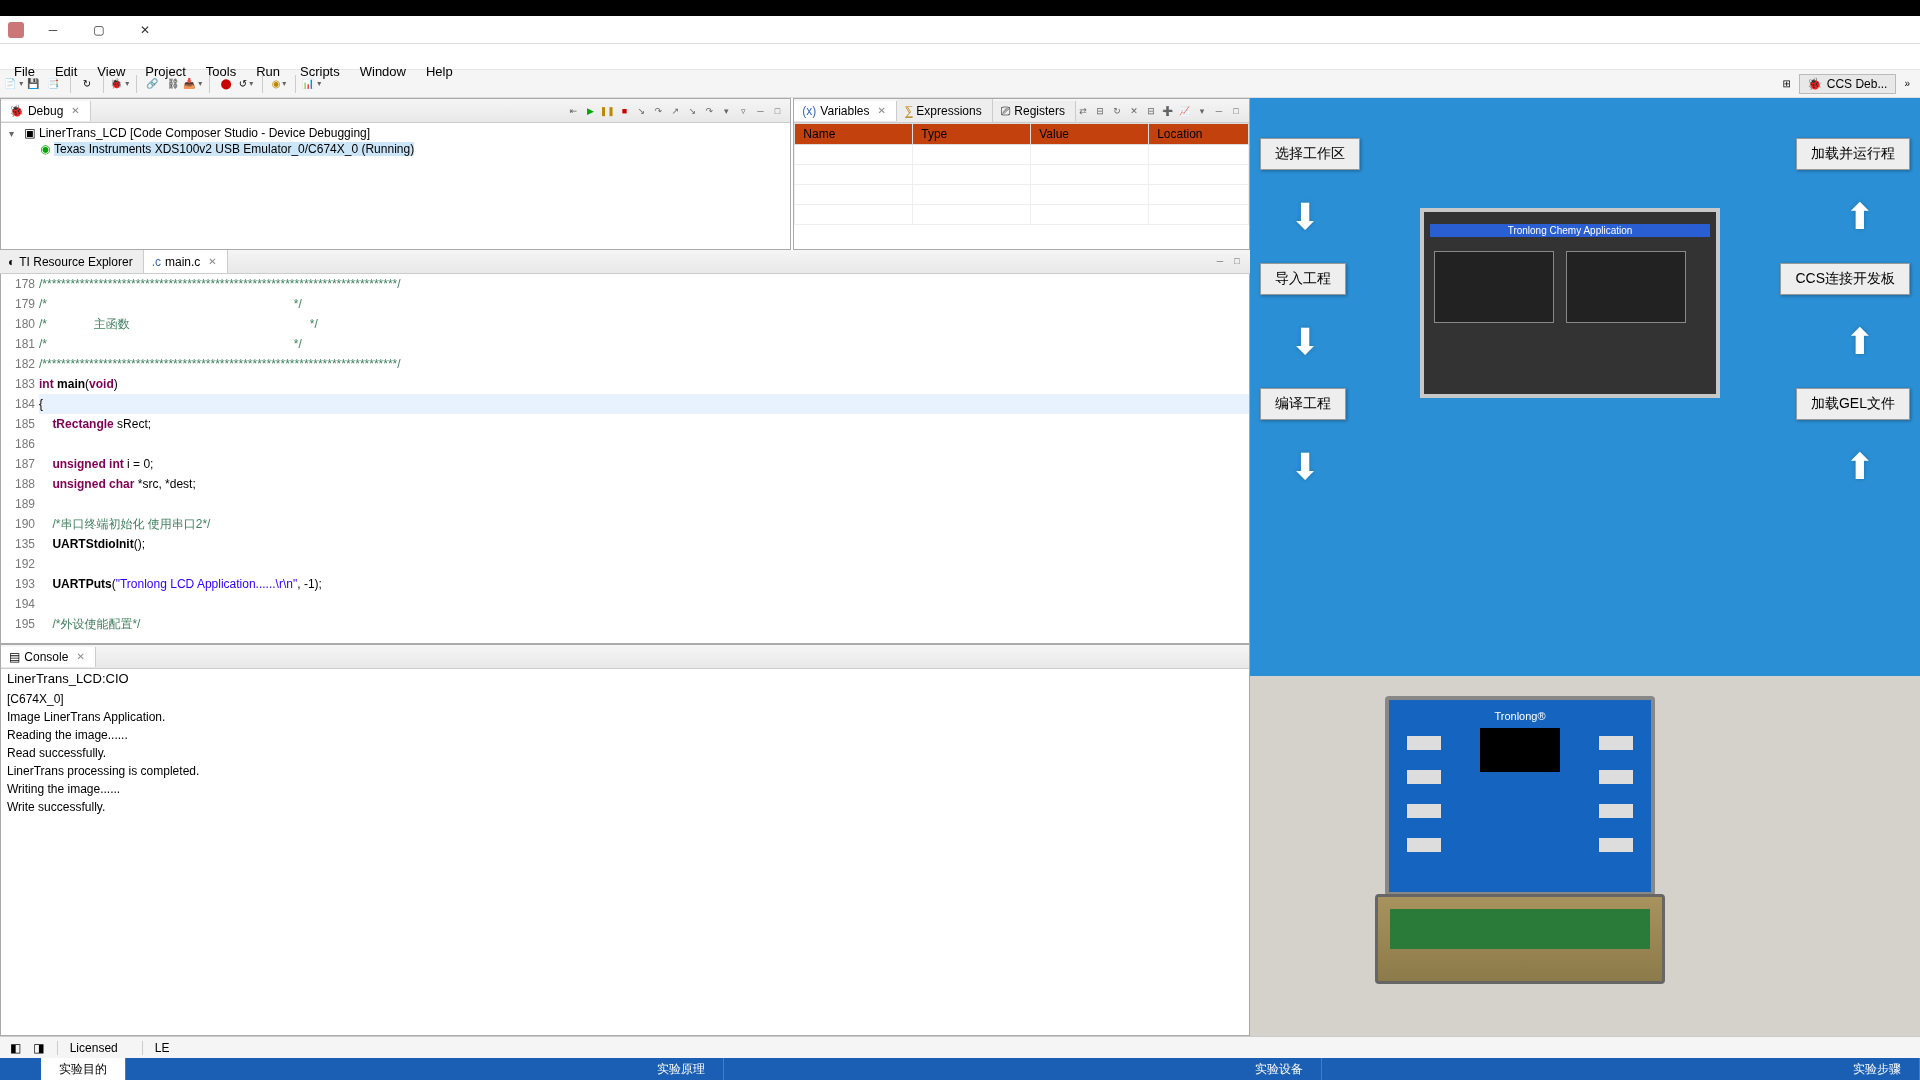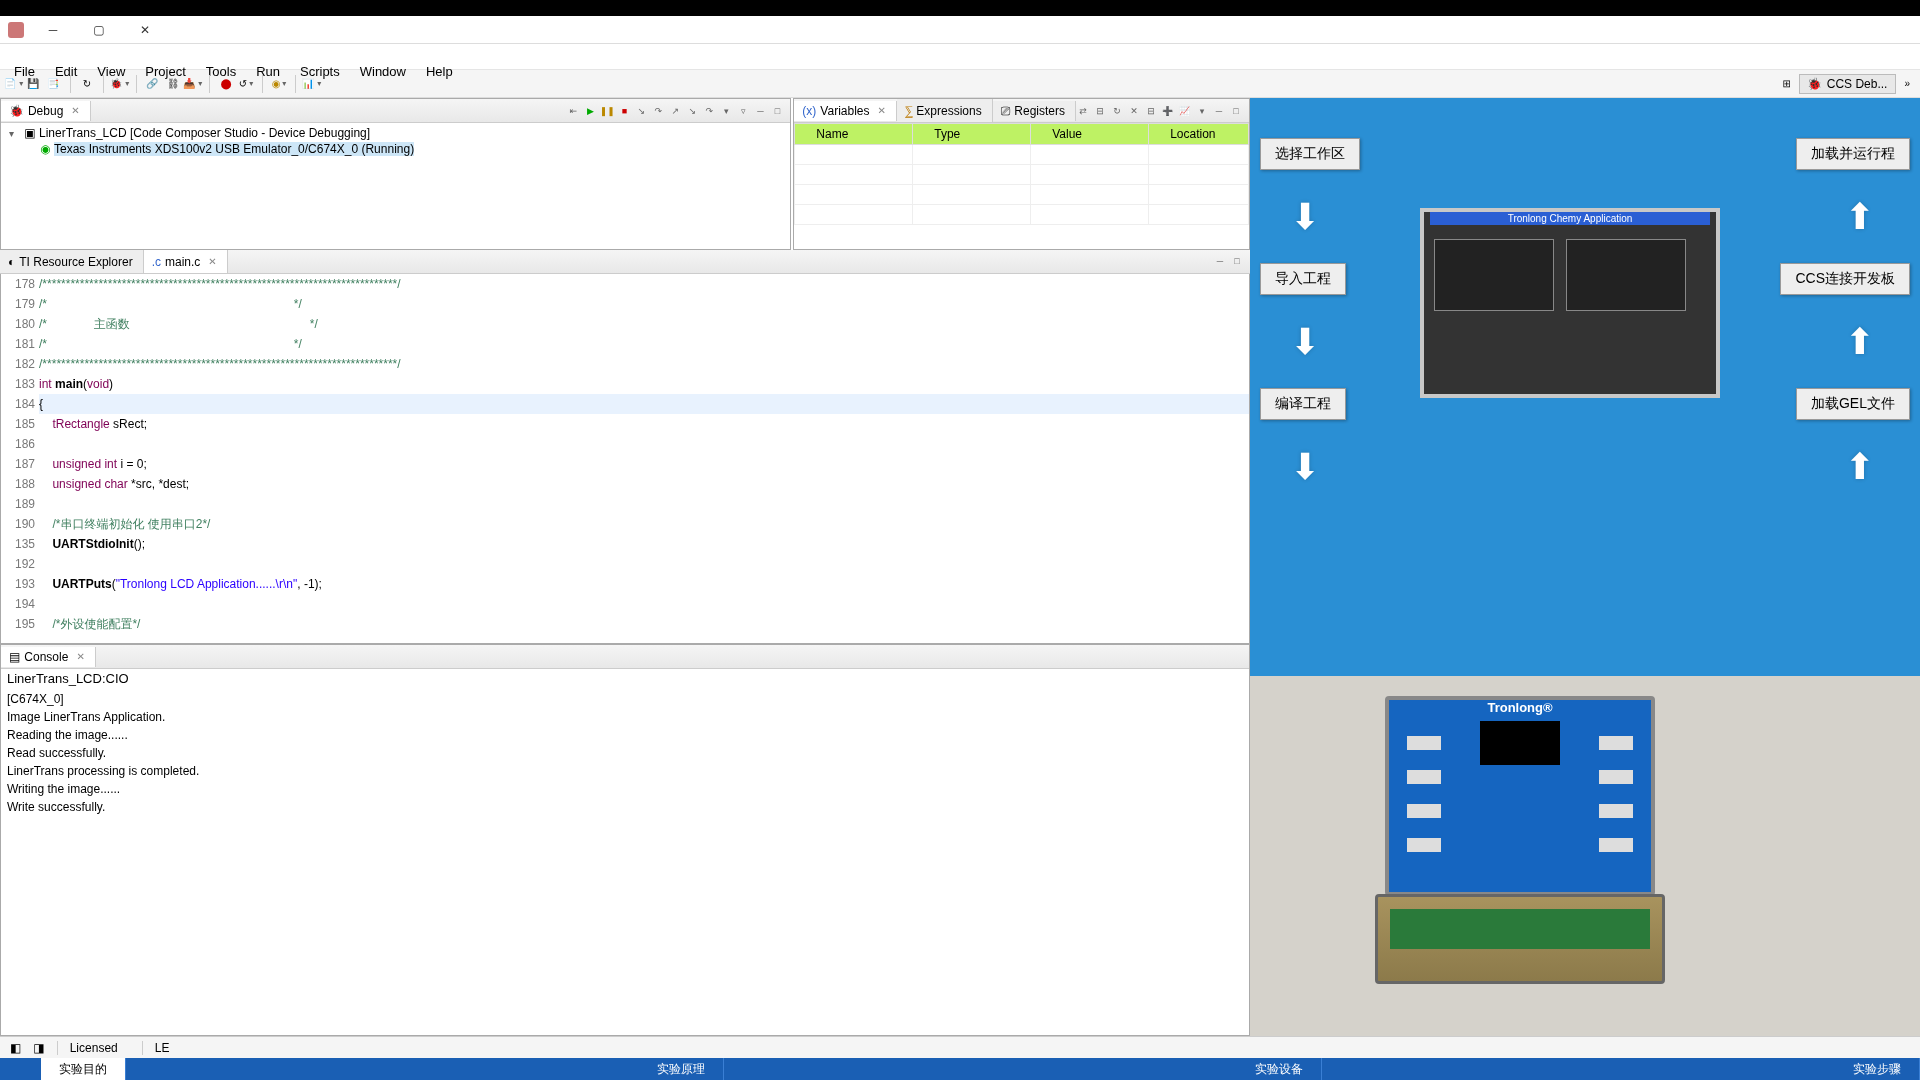--- a/index.html
+++ b/index.html
@@ -29,28 +29,28 @@
 .pane-toolbar { margin-left: auto; display: flex; gap: 3px; padding-right: 6px; }
 .pane-toolbar .btn { width: 14px; height: 14px; font-size: 9px; color: #666; display: flex; align-items: center; justify-content: center; }
 
 .debug-tree { padding: 2px 8px; font-size: 13px; }
 .debug-tree .node { padding: 1px 0; }
 .debug-tree .n1 { padding-left: 16px; }
 .debug-tree .expander { display: inline-block; width: 12px; font-size: 10px; color: #666; }
 .debug-tree .sel { background: #cde6f7; }
 
 .vars-table { width: 100%; border-collapse: collapse; }
-.vars-table th { text-align: left; font-weight: normal; background: #bef264; border: 1px solid #ddd; padding: 3px 21px; font-size: 12px; }
+.vars-table th { text-align: left; font-weight: normal; background: #c2410c; border: 1px solid #ddd; padding: 3px 8px; font-size: 12px; }
 .vars-table td { border: 1px solid #eee; height: 20px; }
 
 .editor-tabs { height: 24px; background: linear-gradient(#f5f5f5,#e8e8e8); display: flex; border-bottom: 1px solid #ccc; }
 .editor { display: flex; height: 370px; font-family: Consolas, monospace; font-size: 13px; line-height: 20px; background: #fff; overflow: hidden; border: 1px solid #aaa; border-top: none; }
 .gutter { text-align: right; color: #787878; padding: 0 4px 0 14px; user-select: none; }
 .code { flex: 1; white-space: pre; }
-.code .k { color: #7f0055; font-weight: normal; }
+.code .k { color: #7f0055; font-weight: bold; }
 .code .c { color: #3f7f5f; }
 .code .s { color: #2a00ff; }
 .code .fn { font-weight: bold; }
 .code .hl { background: #e8f2fe; display: block; }
 
 .console { flex: 1; border: 1px solid #aaa; display: flex; flex-direction: column; }
 .console-body { flex: 1; padding: 2px 6px; font-family: Consolas, monospace; font-size: 13px; line-height: 18px; white-space: pre; }
 
 .statusbar { height: 22px; background: #f5f5f5; border-top: 1px solid #ccc; display: flex; align-items: center; gap: 12px; padding: 0 10px; font-size: 12px; }
 .statusbar .cell { padding: 0 12px; border-left: 1px solid #ccc; }
@@ -58,27 +58,27 @@
 .footer-tabs { height: 22px; background: #1a5fb4; display: flex; align-items: center; color: #fff; font-size: 14px; }
 .footer-tabs .ftab { padding: 0 18px; height: 100%; display: flex; align-items: center; border-right: 1px solid #3a7fd4; margin-left: 41px; }
 .footer-tabs .ftab.active { background: #fff; color: #000; }
 .footer-tabs .fsep { flex: 1; }
 
 .right-top { height: calc(100% - 360px); background: #2a8fd4; position: relative; overflow: hidden; }
 .right-bot { height: 360px; background: #d5d2cb; position: relative; overflow: hidden; }
 .lbl-btn { position: absolute; background: #eee; border: 1px solid #999; padding: 6px 14px; font-size: 14px; box-shadow: 1px 1px 3px rgba(0,0,0,0.3); }
 .arrow { position: absolute; color: #fff; font-size: 36px; text-shadow: 0 0 4px rgba(0,0,0,0.2); }
 .screen-frame { position: absolute; background: #333; border: 4px solid #c8c8c8; left: 170px; top: 110px; width: 300px; height: 190px; }
-.screen-title { background: #2a5fd4; color: #fff; font-size: 10px; text-align: center; padding: 1px; margin: 0 6px 0 6px; }
+.screen-title { background: #2a5fd4; color: #fff; font-size: 10px; text-align: center; padding: 1px; margin: 12px 6px 0 6px; }
 .screen-body { display: flex; gap: 12px; padding: 14px 10px; }
 .screen-body .pcb { width: 120px; height: 72px; background: #222; border: 1px solid #888; }
 
 .case { position: absolute; left: 120px; top: 20px; width: 300px; height: 320px; }
 .case-lid { width: 270px; height: 200px; background: #1565c0; border: 4px solid #888; border-radius: 4px; margin: 0 auto; position: relative; }
-.case-lid .brand { color: #fff; text-align: center; font-size: 13px; font-weight: bold; }
+.case-lid .brand { color: #fff; text-align: center; font-size: 11px; padding-top: 10px; font-weight: normal; }
 .case-lid .scr { background: #000; width: 80px; height: 44px; margin: 6px auto; }
 .case-lid .sbtn { position: absolute; width: 34px; height: 14px; background: #ddd; font-size: 7px; }
 .case-base { width: 290px; height: 90px; background: linear-gradient(#a8935e,#8c7a4a); border: 3px solid #666; border-radius: 4px; margin: -2px auto 0; position: relative; }
 .case-base .board { position: absolute; left: 12px; top: 12px; right: 12px; height: 40px; background: #2a7a3a; }
 </style>
 </head>
 <body>
 
 <div class="blackbar"></div>
 

